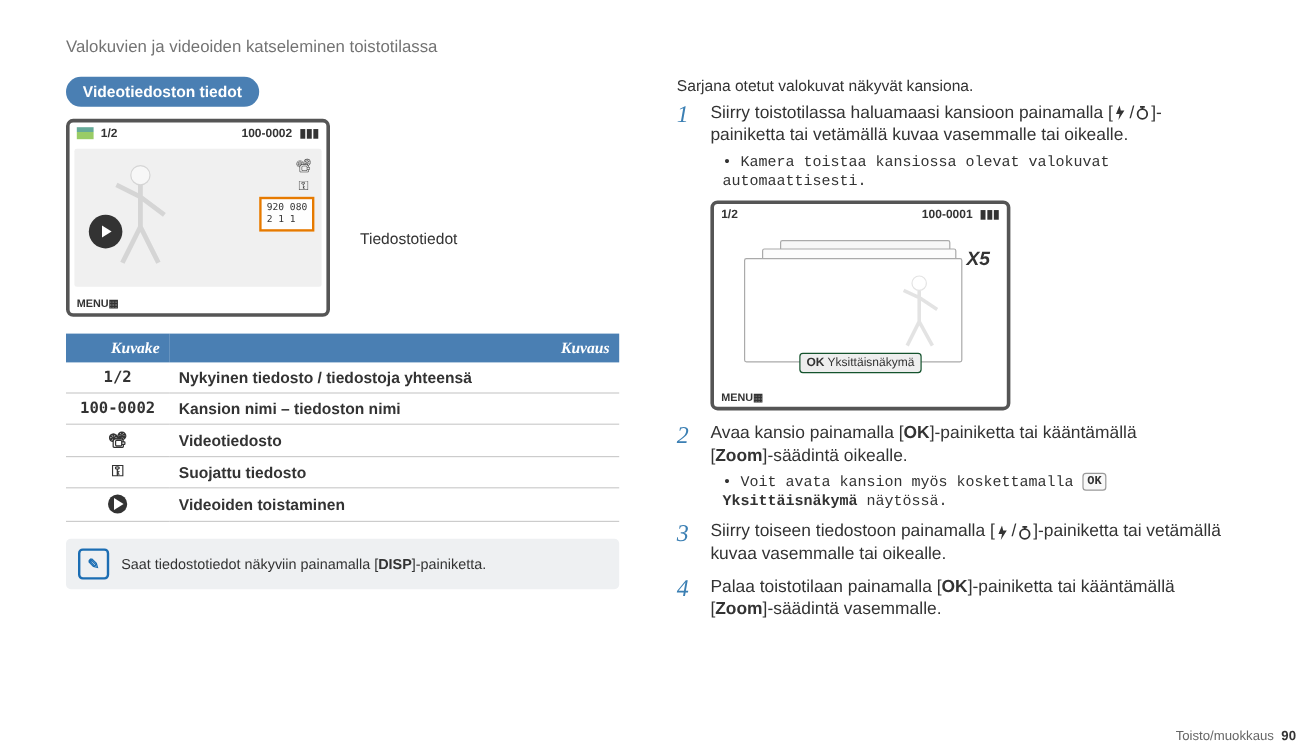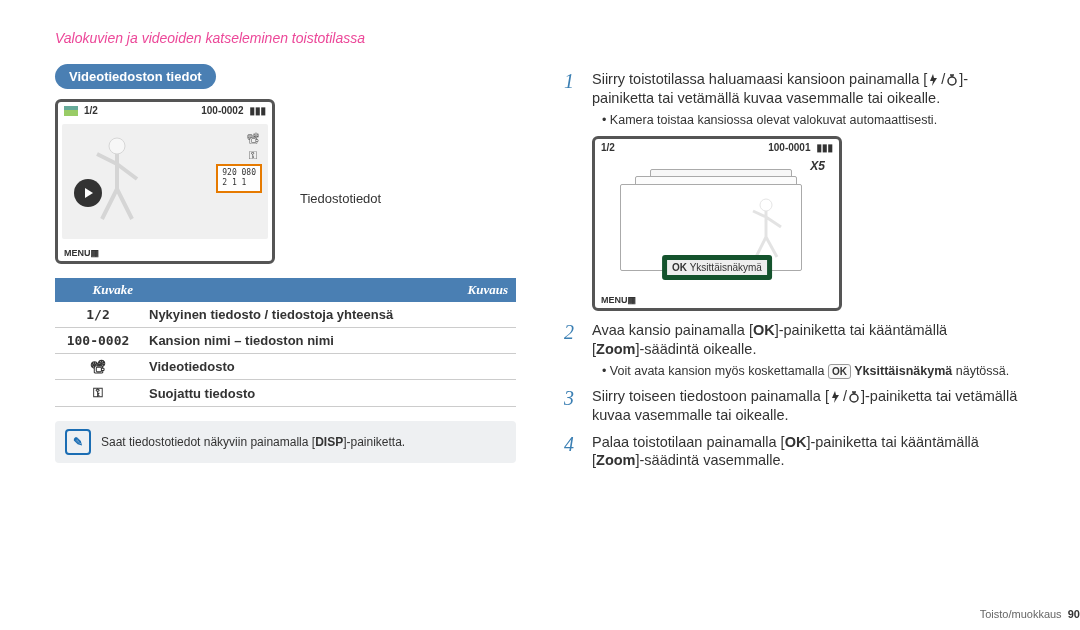--- a/index.html
+++ b/index.html
@@ -11,24 +11,23 @@
     font-size: 13px;
   }
   .page {
     width: 1080px;
     height: 630px;
     box-sizing: border-box;
     padding: 30px 55px 15px 55px;
     position: relative;
   }
   .breadcrumb {
-    color: #ec4899;
+    color: #737373;
     font-size: 14px;
     margin-bottom: 18px;
-    font-style: italic;
   }
   .columns {
     display: flex;
     gap: 48px;
   }
   .col {
     flex: 1;
   }
   .section-label {
     display: inline-block;
@@ -179,20 +178,21 @@
     font-family: Georgia, serif;
     width: 18px;
     flex:none;
     line-height:1.1;
   }
   .step-body { font-size:14.5px; line-height:1.3;}
   .bullet {
     font-size:12.5px;
     margin-top:4px;
     padding-left:10px;
+    font-family:Liberation Mono, monospace;
   }
   .bullet::before { content:"• "; }
   .inline-btn {
     display:inline-block;
     border:1px solid #999;
     border-radius:3px;
     padding:0 3px;
     font-size:10px;
     font-weight:bold;
     background:#f8f8f8;
@@ -207,40 +207,40 @@
     box-sizing:border-box;
     position:relative;
     margin: 8px 0 10px 28px;
   }
   .ok-badge {
     position:absolute;
     left:50%;
     transform:translateX(-50%);
     bottom:28px;
     background:#eee;
-    border:5px solid #14532d;
+    border:1px solid #14532d;
     border-radius:3px;
     font-size:10px;
     padding:2px 5px;
   }
   .folder-stack {
     position:absolute;
     left:25px; top:30px;
     width:195px; height:100px;
   }
   .folder {
     position:absolute;
     border:1px solid #aaa;
     background:#f7f7f7;
     border-radius:2px;
   }
   .f1 { left:30px; top:0; width:140px; height:85px; }
   .f2 { left:15px; top:7px; width:160px; height:85px; background:#fcfcfc;}
   .f3 { left:0; top:15px; width:180px; height:85px; background:#fff;}
-  .x5 { position:absolute; right:14px; top:20px; font-style:italic; font-size:12px; font-weight:bold;}
+  .x5 { position:absolute; right:14px; top:38px; font-style:italic; font-size:16px; font-weight:bold;}
   .footer {
     position:absolute;
     bottom:10px;
     left:0; right:0;
     text-align:right;
     font-size:11px;
     color:#666;
   }
   .footer b { color:#333; }
   svg.mini { width:14px; height:14px; vertical-align:middle; }
@@ -306,30 +306,35 @@
           <td>Kansion nimi – tiedoston nimi</td>
         </tr>
         <tr>
           <td><span>📽</span></td>
           <td>Videotiedosto</td>
         </tr>
         <tr>
           <td><span>⚿</span></td>
           <td>Suojattu tiedosto</td>
         </tr>
+        <tr>
+          <td><span class="play-circle" style="position:static;width:16px;height:16px;display:inline-flex"></span></td>
+          <td>Videoiden toistaminen</td>
+        </tr>
       </tbody>
         </table>
 
       <div class="note-box">
         <div class="note-icon">✎</div>
         <div>Saat tiedostotiedot näkyviin painamalla [<b>DISP</b>]-painiketta.</div>
       </div>
     </div>
 
     <div class="col">
+      <div class="intro-text">Sarjana otetut valokuvat näkyvät kansiona.</div>
 
       <div class="steps">
         <div class="step">
           <div class="step-num">1</div>
           <div class="step-body">
             <span>Siirry toistotilassa haluamaasi kansioon painamalla [</span><svg class="mini" viewBox="0 0 14 14">
                 <path d="M6 1 L3 8 L6 8 L5 13 L10 5 L7 5 Z" fill="#333"></path>
               </svg>/<svg class="mini" viewBox="0 0 14 14">
                 <circle cx="7" cy="8" r="4" fill="none" stroke="#333" stroke-width="1.5"></circle>
                 <path d="M5 2 L9 2 M7 2 L7 4" stroke="#333" stroke-width="1.5"></path>

